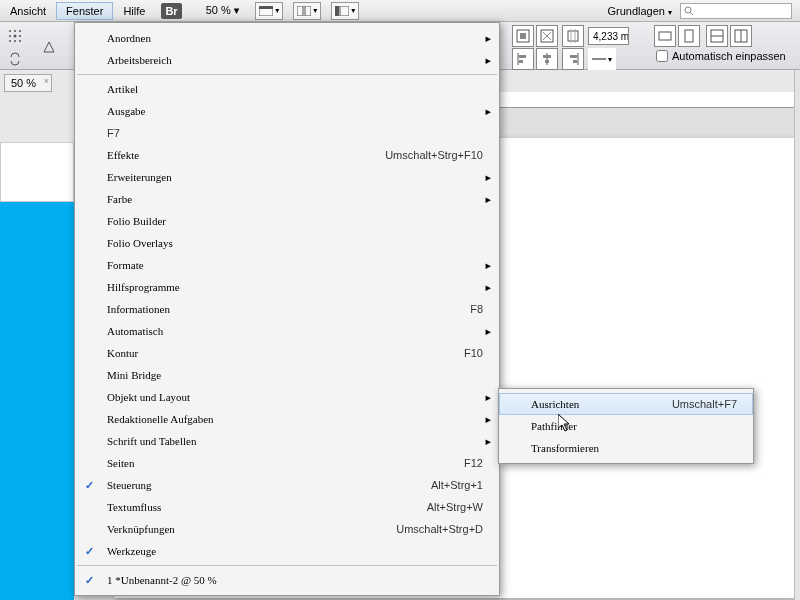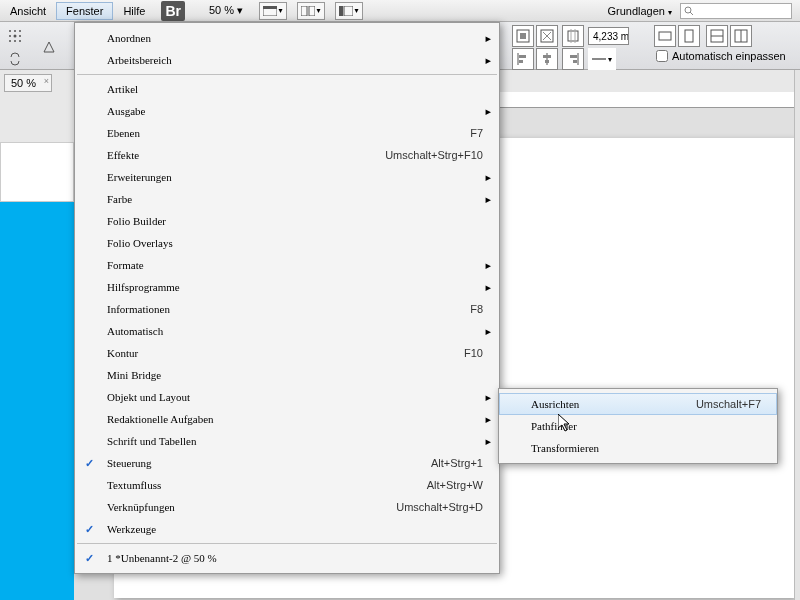--- a/index.html
+++ b/index.html
@@ -1,21 +1,21 @@
 <!DOCTYPE html>
 <html><head>
 <meta charset="utf-8">
 <style>
 * { margin: 0; padding: 0; box-sizing: border-box; font-family: "Segoe UI", Tahoma, sans-serif; font-size: 11px; }
 body { background: #e8e8e8; width: 800px; height: 600px; overflow: hidden; position: relative; }
 
 .menubar { height: 22px; background: linear-gradient(#f4f4f4, #e0e0e0); border-bottom: 1px solid #b0b0b0; display: flex; align-items: center; }
 .menubar-item { padding: 3px 10px; cursor: default; }
 .menubar-item.active { background: linear-gradient(#e8f0f8, #d0e0f0); border: 1px solid #9ab8d8; padding: 2px 9px; }
-.menubar .br-btn { margin-left: 6px; background: #555; color: #fff; font-weight: bold; font-size: 14px; padding: 2px 4px; border-radius: 2px; }
+.menubar .br-btn { margin-left: 6px; background: #555; color: #fff; font-weight: bold; font-size: 11px; padding: 2px 4px; border-radius: 2px; }
 .menubar .zoom { margin-left: 18px; padding: 3px 6px; }
 .menubar .icon-box { width: 28px; height: 18px; margin-left: 10px; border: 1px solid #999; background: #f8f8f8; display:inline-flex; align-items:center; justify-content:center; }
 .menubar .icon-box svg { width: 14px; height: 10px; }
 .menubar .right { margin-left: auto; display:flex; align-items:center; gap:8px; padding-right:8px; }
 .menubar .search { width: 112px; height: 16px; background: #fff; border: 1px solid #aaa; display:flex; align-items:center; padding-left:3px; }
 
 .ctrlbar { height: 48px; background: linear-gradient(#edeef0, #dcdde0); border-bottom: 1px solid #a8a8a8; position: relative; }
 .ctrl-icon { position:absolute; width:22px; height:22px; border:1px solid #888; background:#fff; display:flex; align-items:center; justify-content:center; }
 .ctrl-icon svg { width:14px; height:14px; }
 .ctrl-input { position:absolute; height:18px; background:#fff; border:1px solid #888; font-size:10px; padding-left:4px; }
@@ -36,21 +36,21 @@
 .scrolltab { position:absolute; right:0; top:70px; width:6px; height:530px; background:#e4e4e4; border-left:1px solid #bbb; }
 
 .dropdown { position:absolute; left:74px; top:22px; width:426px; background:#f4f4f4; border:1px solid #999; box-shadow:2px 2px 8px rgba(0,0,0,0.4); z-index:10; padding:4px 0; }
 .menu-item { display:flex; align-items:center; height:22px; padding:0 16px 0 32px; position:relative; cursor:default; }
 .menu-item .label { flex:1;font-family:Liberation Serif, serif; }
 .menu-item .shortcut { color:#333; }
 .menu-item .arrow { position:absolute; right:8px; }
 .menu-item .check { position:absolute; left:10px; color:#2266cc; font-weight:bold; }
 .menu-sep { height:1px; background:#c0c0c0; margin:3px 2px; }
 
-.submenu { position:absolute; left:498px; top:388px; width:280px; background:#f4f4f4; border:1px solid #999; box-shadow:2px 2px 8px rgba(0,0,0,0.4); z-index:11; padding:4px 0; }
+.submenu { position:absolute; left:498px; top:388px; width:256px; background:#f4f4f4; border:1px solid #999; box-shadow:2px 2px 8px rgba(0,0,0,0.4); z-index:11; padding:4px 0; }
 .submenu .menu-item.hovered { background:linear-gradient(#eaf3fb,#d6e8f8); border:1px solid #a8c8e8; padding:0 15px 0 31px; }
 
 .cursor { position:absolute; left:558px; top:414px; z-index:20; pointer-events:none; }
 </style>
 </head>
 <body>
 
 <div class="menubar">
   <div class="menubar-item">Ansicht</div>
   <div class="menubar-item active">Fenster</div>
@@ -217,21 +217,20 @@
     </div>
   <div class="menu-sep"></div>
   <div class="menu-item">
       <span class="label">Artikel</span>
     </div>
   <div class="menu-item">
       <span class="label">Ausgabe</span>
       <span class="arrow">▸</span>
     </div>
   <div class="menu-item">
-      <span class="label">Ebenen</span>
       <span class="shortcut">F7</span>
     </div>
   <div class="menu-item">
       <span class="label">Effekte</span>
       <span class="shortcut">Umschalt+Strg+F10</span>
     </div>
   <div class="menu-item">
       <span class="label">Erweiterungen</span>
       <span class="arrow">▸</span>
     </div>
@@ -272,20 +271,24 @@
       <span class="label">Objekt und Layout</span>
       <span class="arrow">▸</span>
     </div>
   <div class="menu-item">
       <span class="label">Redaktionelle Aufgaben</span>
       <span class="arrow">▸</span>
     </div>
   <div class="menu-item">
       <span class="label">Schrift und Tabellen</span>
       <span class="arrow">▸</span>
+    </div>
+  <div class="menu-item">
+      <span class="label">Seiten</span>
+      <span class="shortcut">F12</span>
     </div>
   <div class="menu-item">
       <span class="check">✓</span>
       <span class="label">Steuerung</span>
       <span class="shortcut">Alt+Strg+1</span>
     </div>
   <div class="menu-item">
       <span class="label">Textumfluss</span>
       <span class="shortcut">Alt+Strg+W</span>
     </div>

